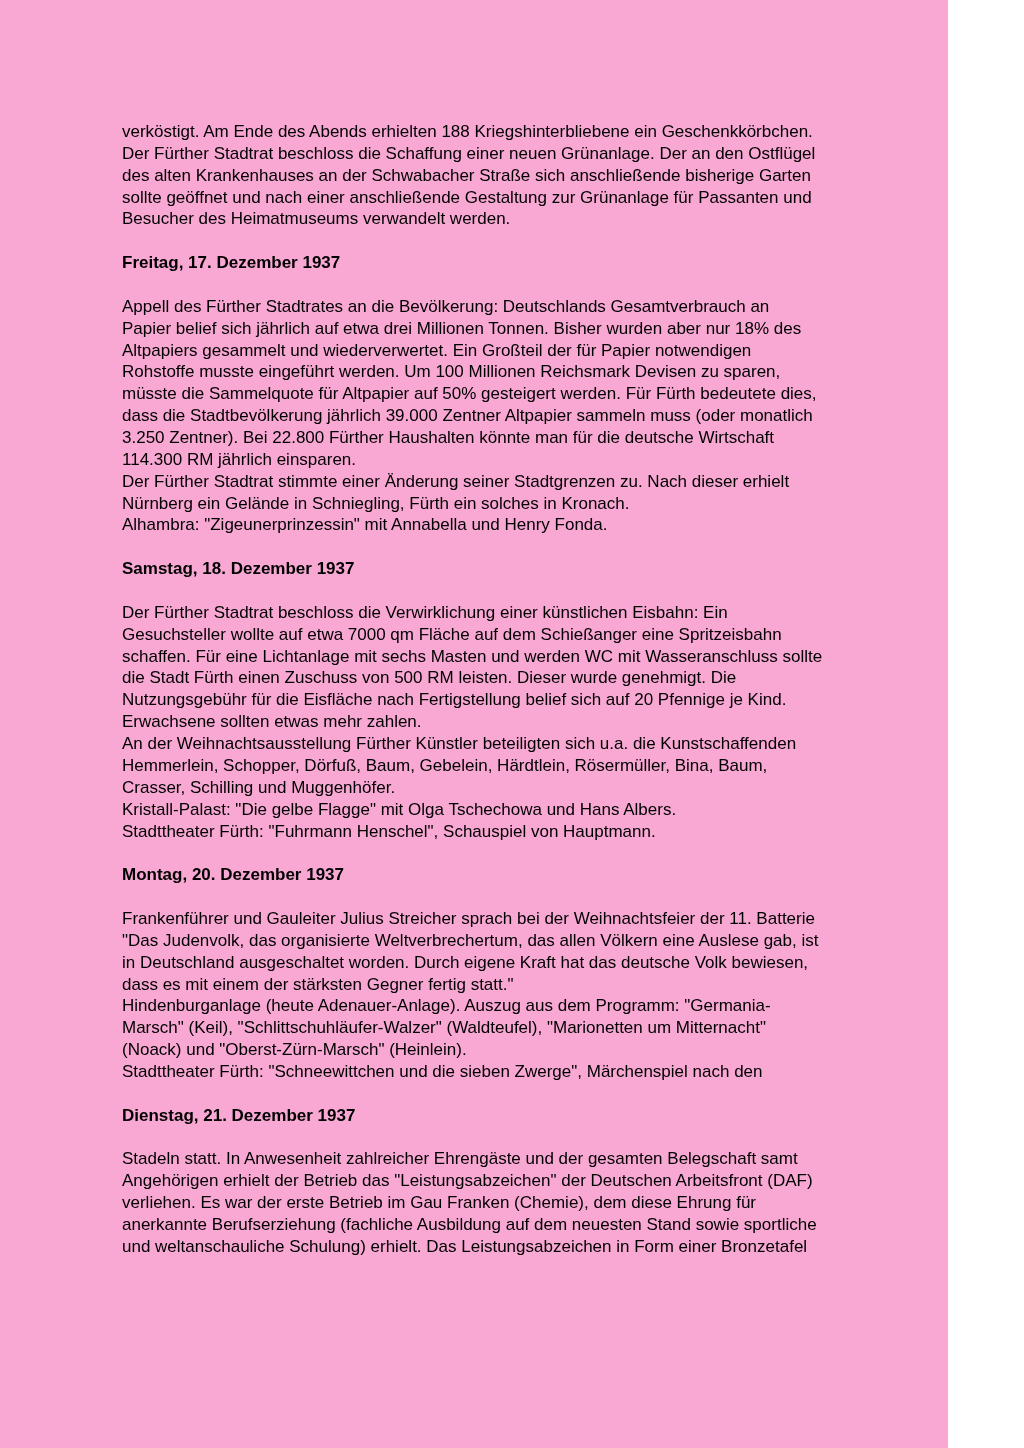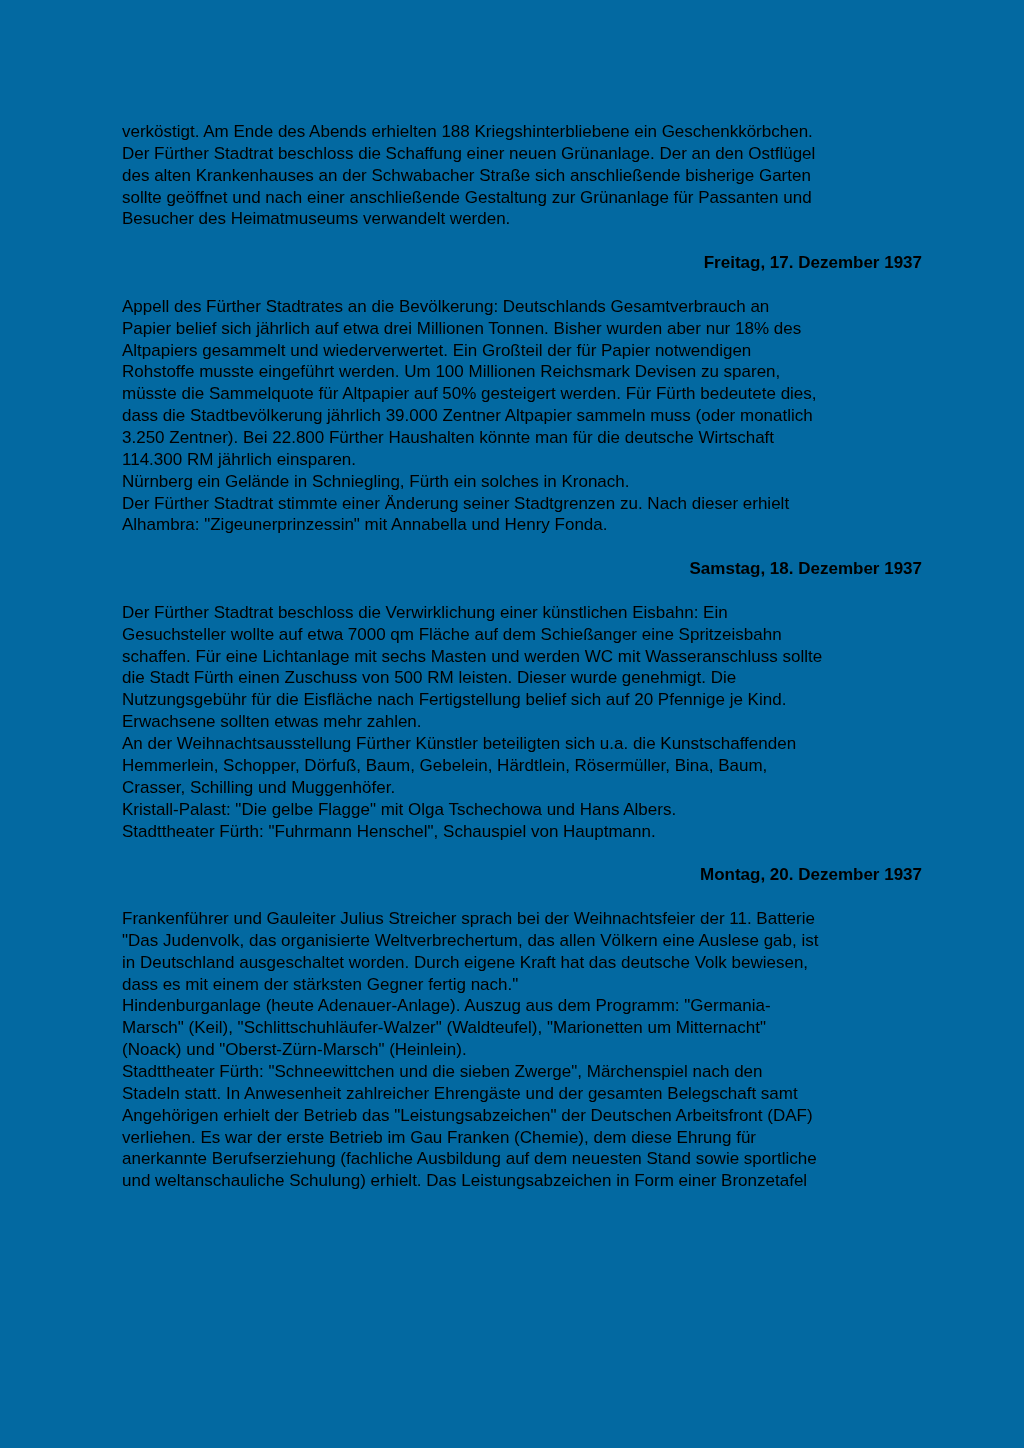--- a/index.html
+++ b/index.html
@@ -2,44 +2,43 @@
 <html><head>
 <meta charset="utf-8">
 <style>
   html, body {
     margin: 0;
     padding: 0;
     background: #ffffff;
   }
   .page {
     position: relative;
-    width: 1024px;
+    width: 948px;
     height: 1448px;
-    background: #0369a1;
+    background: #f9a8d4;
     overflow: hidden;
   }
   .content {
     position: absolute;
     left: 122px;
     top: 121px;
     width: 800px;
   }
   .line, .heading {
     font-family: "Liberation Sans", sans-serif;
     font-size: 17px;
     line-height: 21.86px;
     color: #000000;
     white-space: pre;
     letter-spacing: 0;
   }
   .heading {
     font-weight: 700;
     margin-top: 21.86px;
     margin-bottom: 21.86px;
-    text-align: right;
   }
   .section:first-child .line:first-child {
     margin-top: 0;
   }
 </style>
 </head>
 <body>
 
 <div class="page">
   <div class="content" id="doc-content">
@@ -53,22 +52,22 @@
       <div class="section">
         <div class="heading">Freitag, 17. Dezember 1937</div>
         <div class="line">Appell des Fürther Stadtrates an die Bevölkerung: Deutschlands Gesamtverbrauch an</div>
         <div class="line">Papier belief sich jährlich auf etwa drei Millionen Tonnen. Bisher wurden aber nur 18% des</div>
         <div class="line">Altpapiers gesammelt und wiederverwertet. Ein Großteil der für Papier notwendigen</div>
         <div class="line">Rohstoffe musste eingeführt werden. Um 100 Millionen Reichsmark Devisen zu sparen,</div>
         <div class="line">müsste die Sammelquote für Altpapier auf 50% gesteigert werden. Für Fürth bedeutete dies,</div>
         <div class="line">dass die Stadtbevölkerung jährlich 39.000 Zentner Altpapier sammeln muss (oder monatlich</div>
         <div class="line">3.250 Zentner). Bei 22.800 Fürther Haushalten könnte man für die deutsche Wirtschaft</div>
         <div class="line">114.300 RM jährlich einsparen.</div>
+        <div class="line">Der Fürther Stadtrat stimmte einer Änderung seiner Stadtgrenzen zu. Nach dieser erhielt</div>
         <div class="line">Nürnberg ein Gelände in Schniegling, Fürth ein solches in Kronach.</div>
-        <div class="line">Der Fürther Stadtrat stimmte einer Änderung seiner Stadtgrenzen zu. Nach dieser erhielt</div>
         <div class="line">Alhambra: "Zigeunerprinzessin" mit Annabella und Henry Fonda.</div>
       </div>
       <div class="section">
         <div class="heading">Samstag, 18. Dezember 1937</div>
         <div class="line">Der Fürther Stadtrat beschloss die Verwirklichung einer künstlichen Eisbahn: Ein</div>
         <div class="line">Gesuchsteller wollte auf etwa 7000 qm Fläche auf dem Schießanger eine Spritzeisbahn</div>
         <div class="line">schaffen. Für eine Lichtanlage mit sechs Masten und werden WC mit Wasseranschluss sollte</div>
         <div class="line">die Stadt Fürth einen Zuschuss von 500 RM leisten. Dieser wurde genehmigt. Die</div>
         <div class="line">Nutzungsgebühr für die Eisfläche nach Fertigstellung belief sich auf 20 Pfennige je Kind.</div>
         <div class="line">Erwachsene sollten etwas mehr zahlen.</div>
@@ -76,27 +75,28 @@
         <div class="line">Hemmerlein, Schopper, Dörfuß, Baum, Gebelein, Härdtlein, Rösermüller, Bina, Baum,</div>
         <div class="line">Crasser, Schilling und Muggenhöfer.</div>
         <div class="line">Kristall-Palast: "Die gelbe Flagge" mit Olga Tschechowa und Hans Albers.</div>
         <div class="line">Stadttheater Fürth: "Fuhrmann Henschel", Schauspiel von Hauptmann.</div>
       </div>
       <div class="section">
         <div class="heading">Montag, 20. Dezember 1937</div>
         <div class="line">Frankenführer und Gauleiter Julius Streicher sprach bei der Weihnachtsfeier der 11. Batterie</div>
         <div class="line">"Das Judenvolk, das organisierte Weltverbrechertum, das allen Völkern eine Auslese gab, ist</div>
         <div class="line">in Deutschland ausgeschaltet worden. Durch eigene Kraft hat das deutsche Volk bewiesen,</div>
-        <div class="line">dass es mit einem der stärksten Gegner fertig nach."</div>
+        <div class="line">dass es mit einem der stärksten Gegner fertig statt."</div>
         <div class="line">Hindenburganlage (heute Adenauer-Anlage). Auszug aus dem Programm: "Germania-</div>
         <div class="line">Marsch" (Keil), "Schlittschuhläufer-Walzer" (Waldteufel), "Marionetten um Mitternacht"</div>
         <div class="line">(Noack) und "Oberst-Zürn-Marsch" (Heinlein).</div>
         <div class="line">Stadttheater Fürth: "Schneewittchen und die sieben Zwerge", Märchenspiel nach den</div>
       </div>
       <div class="section">
+        <div class="heading">Dienstag, 21. Dezember 1937</div>
         <div class="line">Stadeln statt. In Anwesenheit zahlreicher Ehrengäste und der gesamten Belegschaft samt</div>
         <div class="line">Angehörigen erhielt der Betrieb das "Leistungsabzeichen" der Deutschen Arbeitsfront (DAF)</div>
         <div class="line">verliehen. Es war der erste Betrieb im Gau Franken (Chemie), dem diese Ehrung für</div>
         <div class="line">anerkannte Berufserziehung (fachliche Ausbildung auf dem neuesten Stand sowie sportliche</div>
         <div class="line">und weltanschauliche Schulung) erhielt. Das Leistungsabzeichen in Form einer Bronzetafel</div>
       </div>
     </div>
 </div>
 
 </body></html>

